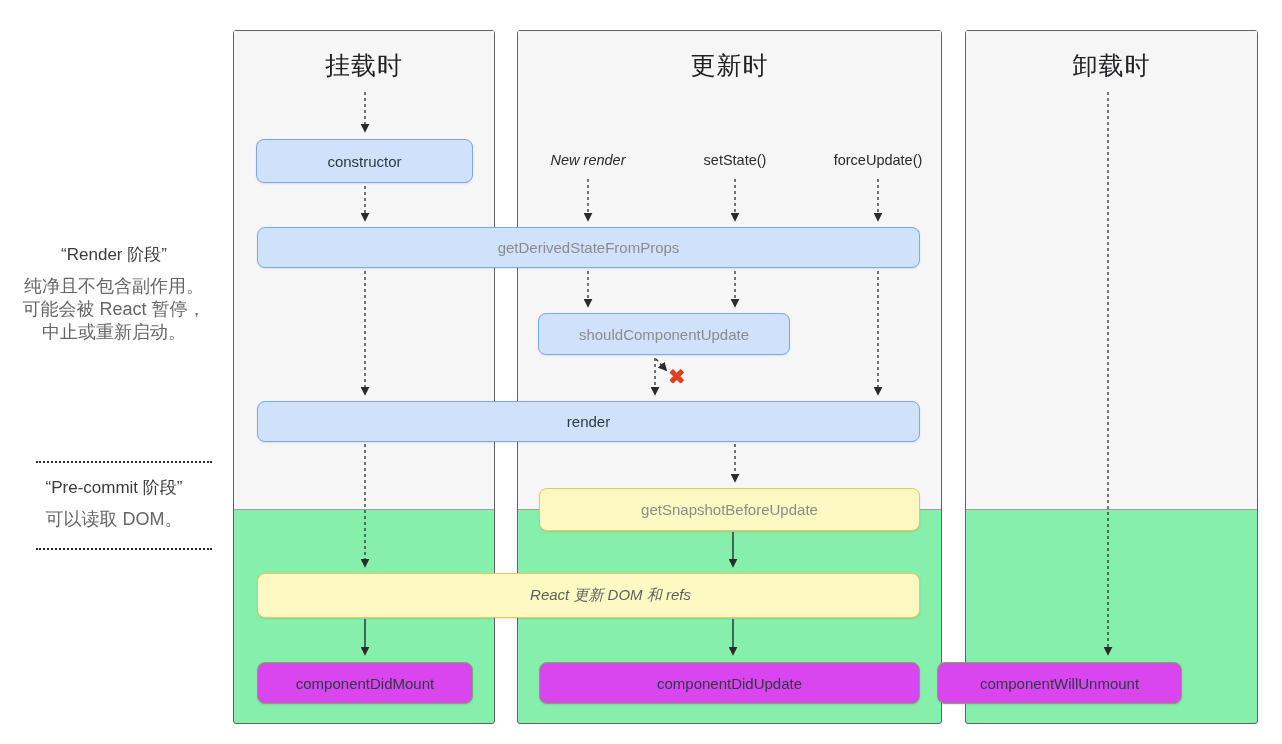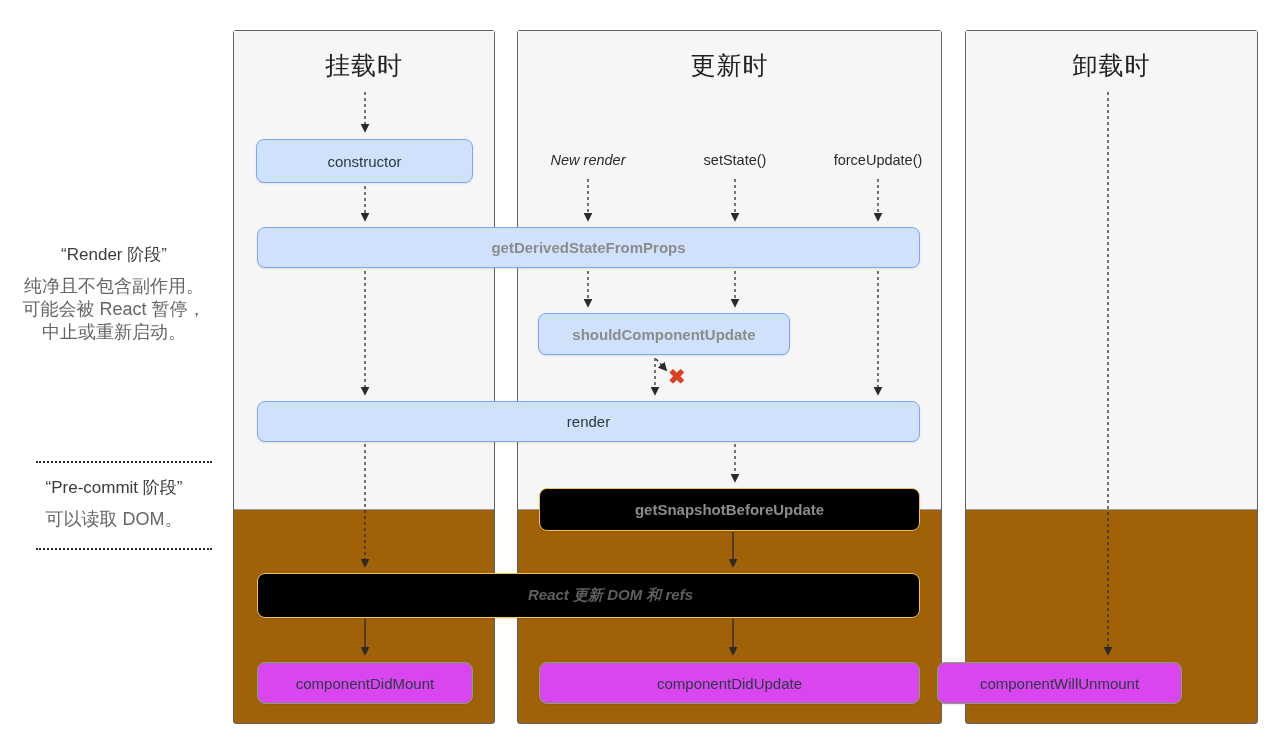--- a/index.html
+++ b/index.html
@@ -1,27 +1,27 @@
 <!DOCTYPE html>
 <html><head>
 <meta charset="utf-8">
 <style>
   html,body{margin:0;padding:0;background:#ffffff;font-family:"Liberation Sans","DejaVu Sans",sans-serif;}
   #canvas{position:relative;width:1282px;height:744px;background:#ffffff;overflow:hidden;}
 
   
-  .col{position:absolute;top:30px;height:694px;background:#a16207;border:1px solid #5f6368;border-radius:3px;box-sizing:border-box;}
+  .col{position:absolute;top:30px;height:694px;background:#86efac;border:1px solid #5f6368;border-radius:3px;box-sizing:border-box;}
   .col-shade{position:absolute;left:0;right:0;top:0;height:478px;background:#f6f6f6;border-bottom:1px solid #9aa0a6;}
   .col-title{position:absolute;top:18px;left:0;width:100%;text-align:center;font-size:25px;color:#202124;letter-spacing:1px;}
 
   
   .box{position:absolute;box-sizing:border-box;border-radius:8px;display:flex;align-items:center;justify-content:center;
-       font-size:15px;box-shadow:0 1px 2px rgba(0,0,0,0.10);font-weight:bold;}
+       font-size:15px;box-shadow:0 1px 2px rgba(0,0,0,0.10);}
   .blue{background:#cfe1fb;border:1.5px solid #7aa8f2;}
-  .yellow{background:#000000;border:1.5px solid #eec558;}
+  .yellow{background:#fef9c3;border:1.5px solid #eec558;}
   .green{background:#d946ef;border:1.5px solid #74b25a;}
   .bold-label{font-weight:normal;color:#2b3a42;}
   .grey-label{color:#8c8c8c;}
   .italic-label{font-style:italic;color:#5f5f5f;padding-left:44px;}
 
   
   .trigger{position:absolute;width:140px;text-align:center;font-size:14.5px;color:#2a2a2a;}
   .trigger.italic{font-style:italic;}
 
   

